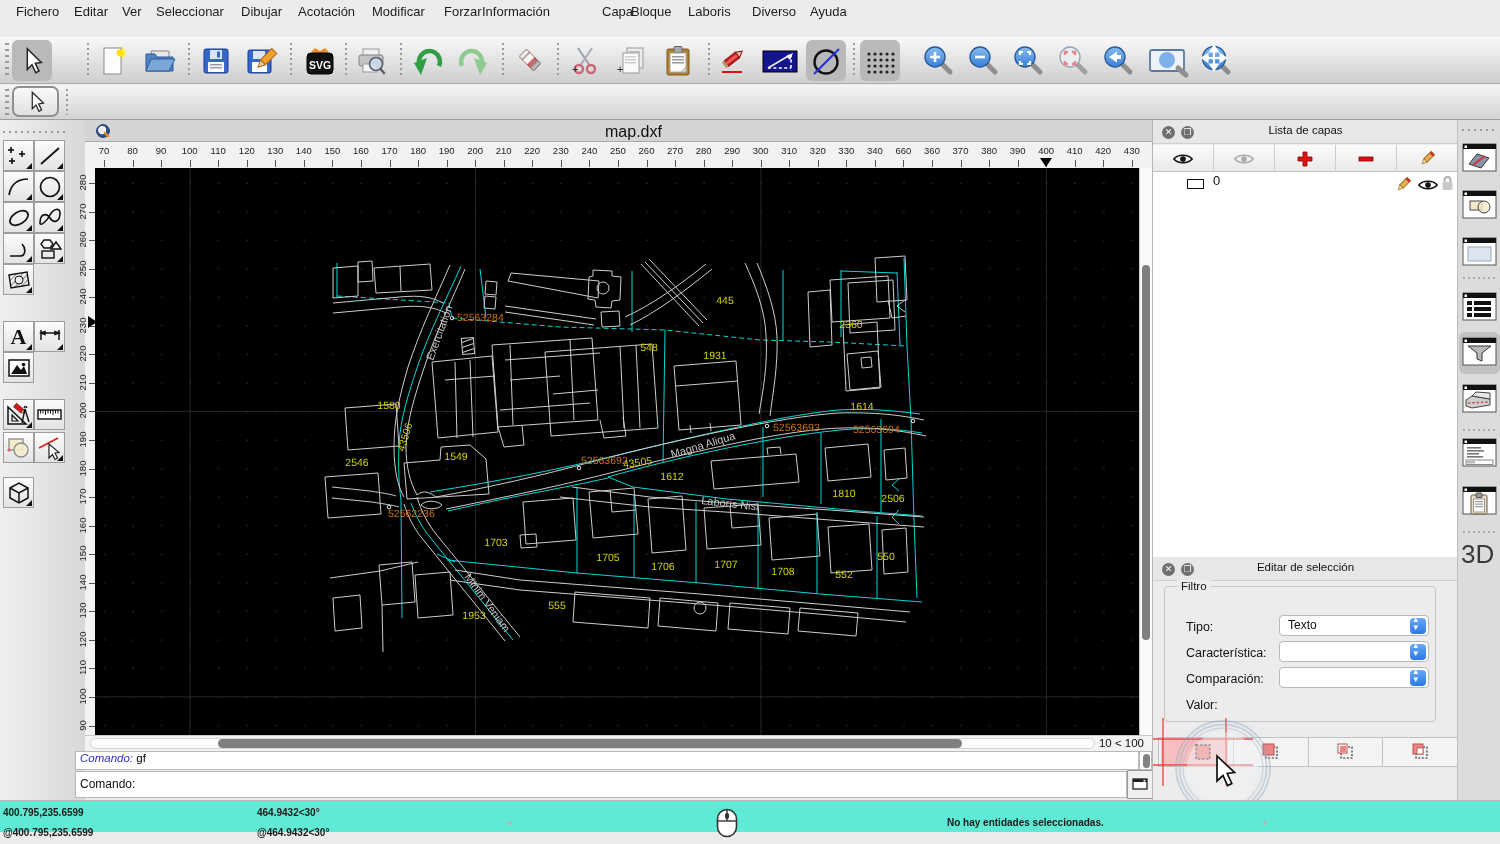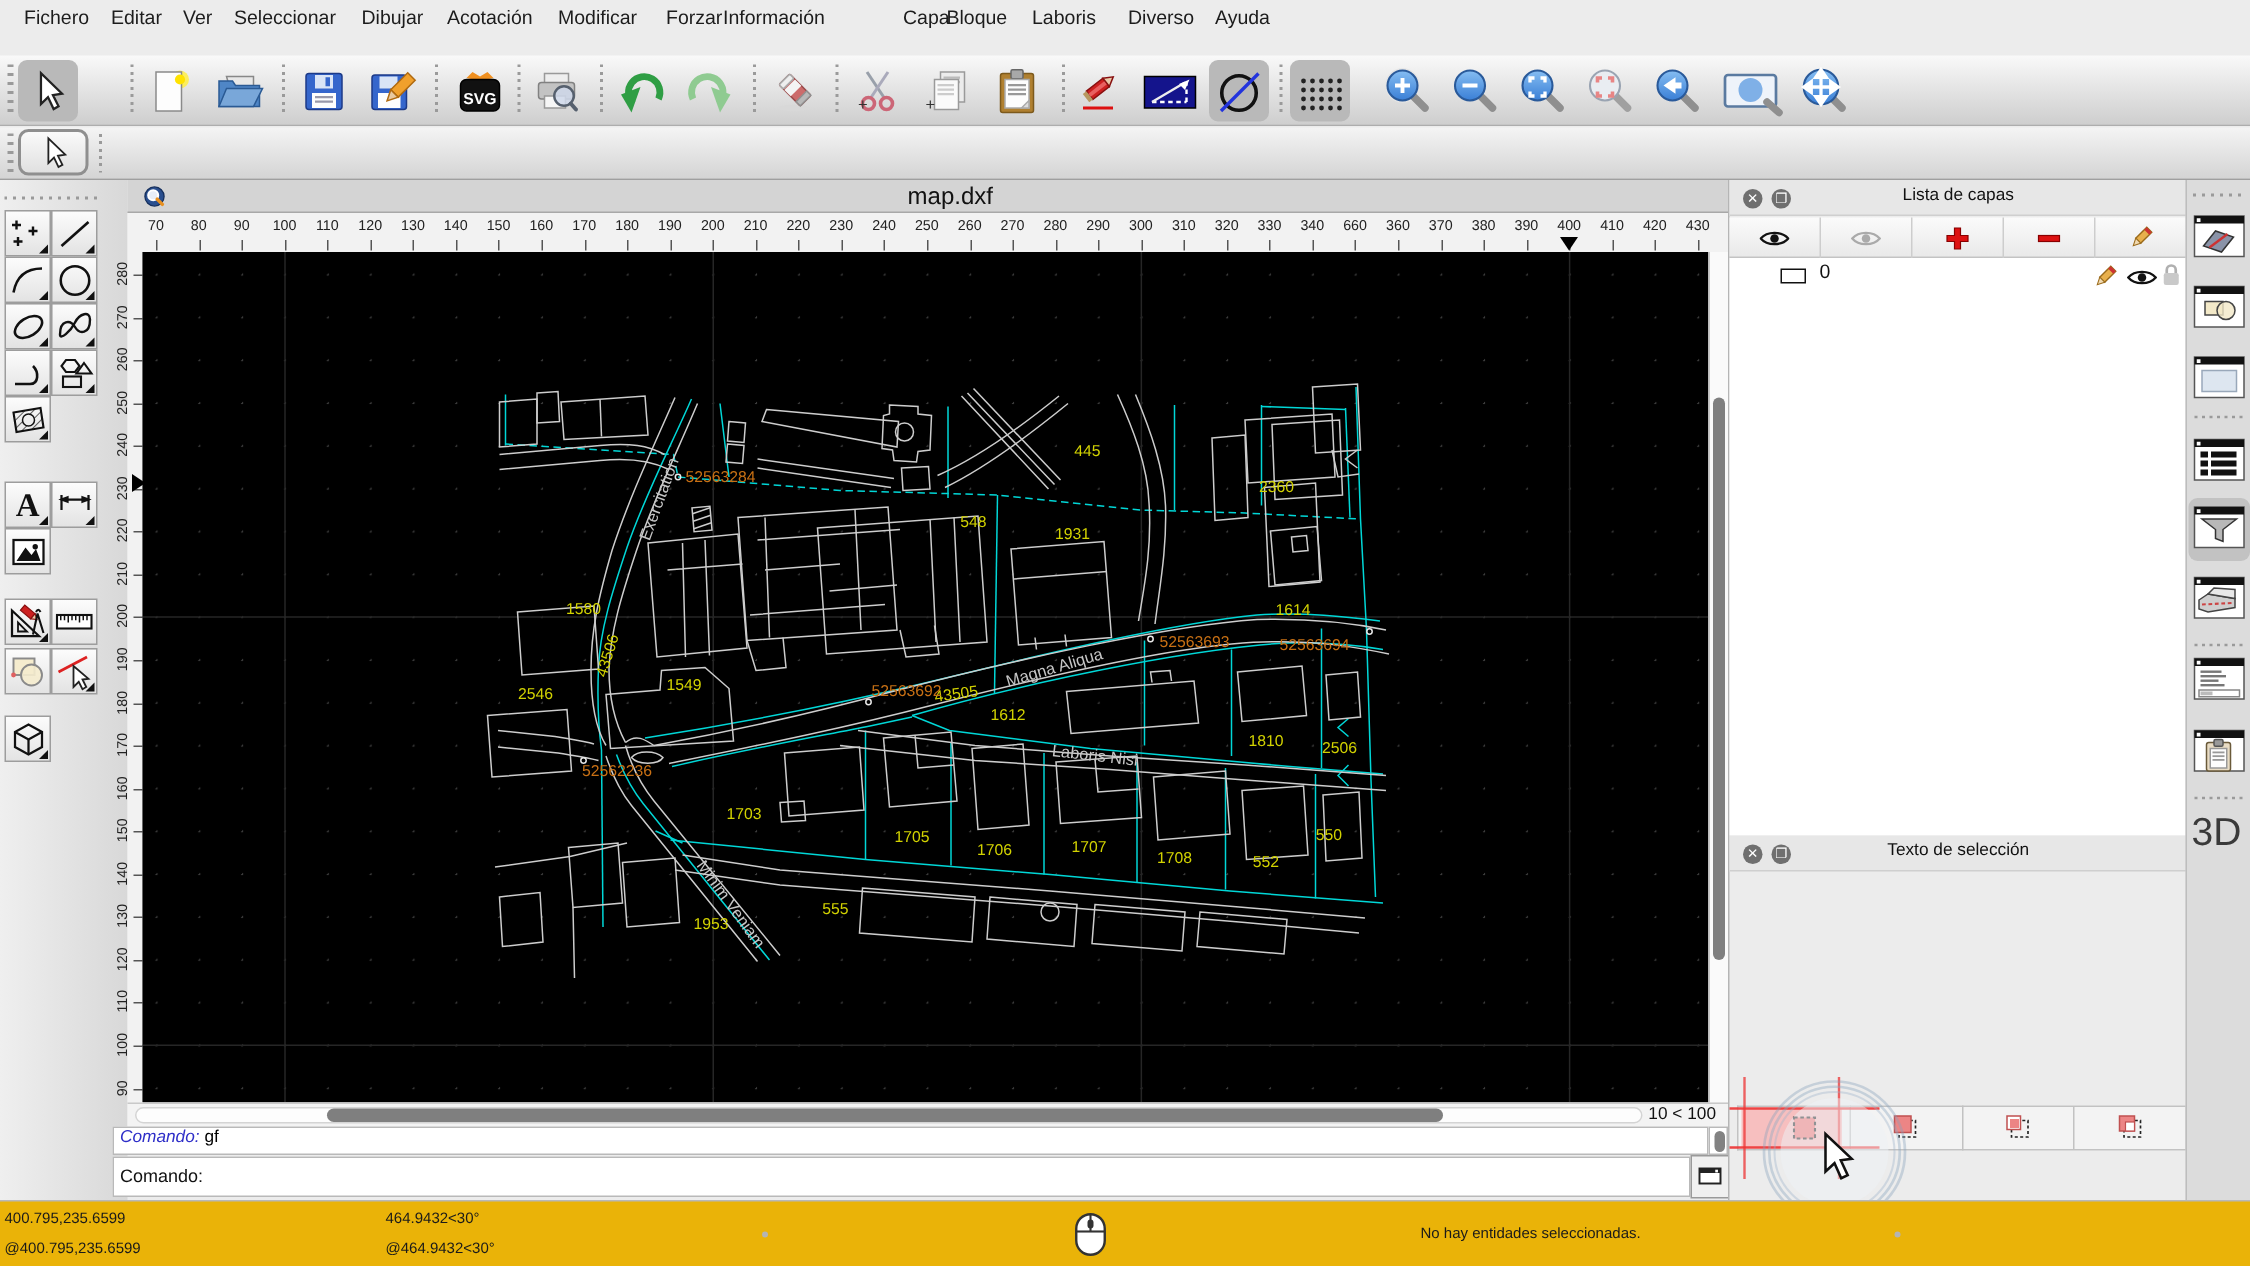--- a/index.html
+++ b/index.html
@@ -55,21 +55,21 @@
 .stepper:before { content:"\25B4"; position:absolute; top:-3.5px; left:3.5px; color:#fff; font-size:9px; }
 .stepper:after { content:"\25BE"; position:absolute; top:4.5px; left:3.5px; color:#fff; font-size:9px; }
 #filterbtns { position:absolute; left:5px; top:617px; width:300px; height:30px; display:flex; }
 #filterbtns .fb { flex:1; background:#f3f3f3; border:1px solid #c2c2c2; border-right:none; position:relative; }
 #filterbtns .fb:last-child { border-right:1px solid #c2c2c2; }
 
 #rightstrip { position:absolute; left:1457px; top:120px; width:43px; height:680px; background:#dcdcdc; border-left:1px solid #bdbdbd; }
 .hdots { position:absolute; left:4px; width:34px; height:4px;
   background-image:repeating-linear-gradient(90deg,#9a9a9a 0 2px, transparent 2px 6px); background-size:100% 2px; background-repeat:no-repeat; background-position:center; }
 
-#statusbar { position:absolute; left:0; top:800px; width:1500px; height:44px; background:#eab308; border-top:1px solid #b8b8b8; font-size:10px; color:#1a1a1a; }
+#statusbar { position:absolute; left:0; top:800px; width:1500px; height:32px; background:#5eead4; border-top:1px solid #b8b8b8; font-size:10px; color:#1a1a1a;font-weight:bold; }
 
 .ltbtn.sub:after { content:""; position:absolute; right:1px; bottom:1px; border-left:6px solid transparent; border-bottom:6px solid #111; }
 .rnum { position:absolute; font-size:9.5px; color:#222; transform:translateX(-50%); top:3px; }
 .rtick { position:absolute; width:1px; height:7px; background:#555; bottom:1px; }
 .vnum { position:absolute; font-size:9.5px; color:#222; left:-15px; transform:rotate(-90deg); width:24px; text-align:center; }
 .vtick { position:absolute; height:1px; width:6px; background:#555; right:0; }
 </style>
 </head>
 <body>
 
@@ -850,21 +850,35 @@
         <circle cx="12" cy="8" r="3.4" fill="#111"></circle>
       </svg>
     <svg style="position:absolute; left:288px; top:3px" width="13" height="17" viewBox="0 0 13 17">
         <path d="M3.5 7 V5 a3 3 0 0 1 6 0 V7" fill="none" stroke="#b0b0b0" stroke-width="1.8"></path>
         <rect x="1.5" y="7" width="10" height="8" rx="1.5" fill="#c9c9c9"></rect>
       </svg>
   </div>
   <div class="docktitle" style="top:437px">
     <div class="wbtn" style="left:9px">✕</div>
       <div class="wbtn" style="left:28px">❐</div>
-    <div class="t">Texto de selección</div>
+    <div class="t">Editar de selección</div>
+  </div>
+  <div id="filtro">
+    <div class="cap">Filtro</div>
+    <div class="flabel" style="top:33px">Tipo:</div>
+    <div class="flabel" style="top:59px">Característica:</div>
+    <div class="flabel" style="top:85px">Comparación:</div>
+    <div class="flabel" style="top:111px">Valor:</div>
+    <div class="combo" style="top:28px">Texto<div class="stepper"></div></div>
+    <div class="combo" style="top:54px">
+        <div class="stepper"></div>
+      </div>
+    <div class="combo" style="top:80px">
+        <div class="stepper"></div>
+      </div>
   </div>
   <div id="filterbtns">
     <div class="fb" id="fb1"></div>
       <div class="fb" id="fb2"></div>
       <div class="fb" id="fb3"></div>
       <div class="fb" id="fb4"></div>
   </div>
   <svg width="305" height="680" viewBox="0 0 305 680" style="position:absolute; left:0; top:0; pointer-events:none">
 
     <g transform="translate(110,624)">

